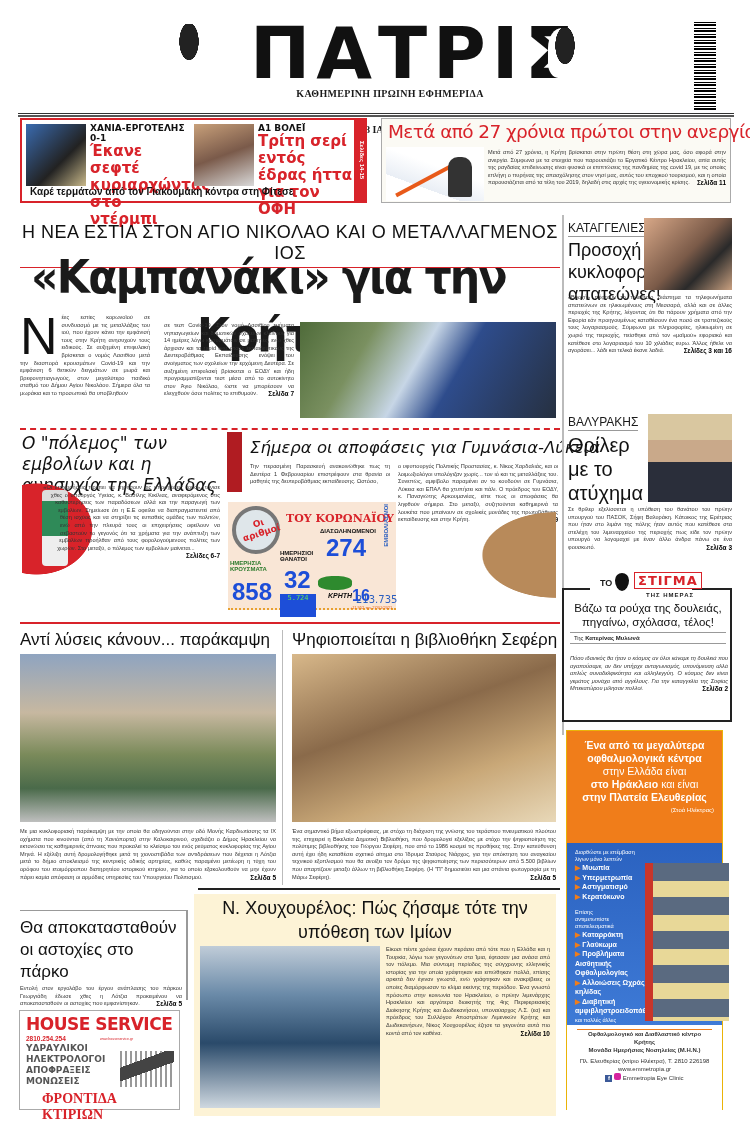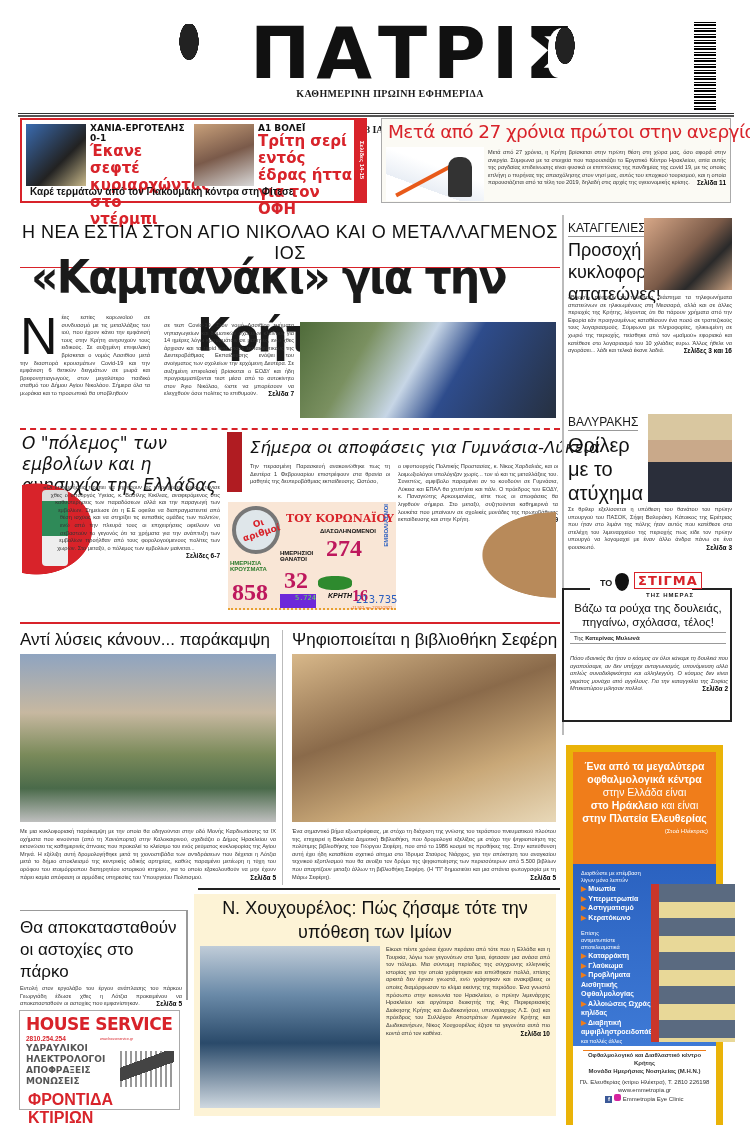--- a/index.html
+++ b/index.html
@@ -23,23 +23,23 @@
   .sp-foot{left:8px;bottom:4px;font-weight:bold;font-size:10px;color:#111}
   .img{background:#888;overflow:hidden}
   
   .unemp{left:381px;top:120px;width:350px;height:85px;border:1px solid #aaa;background:#fbfaf4}
   
   .kicker-main{left:20px;top:222px;width:540px;text-align:center;font-size:18px;letter-spacing:.5px;color:#111;border-bottom:1px solid #d8232a;padding-bottom:3px}
   .headline-main{left:15px;top:248px;width:545px;text-align:center;font-family:"DejaVu Sans",sans-serif;font-weight:bold;font-size:46px;line-height:58px;letter-spacing:-2px;transform:scaleX(.93);transform-origin:left}
   .dashed{border-top:2px dashed #d8232a}
   .section-h{font-family:"DejaVu Sans",sans-serif;font-style:italic;font-size:17px;line-height:21px;color:#111}
   .right-col-border{left:562px;border-left:2px solid #bbb}
-  .bignum{font-family:Liberation Serif, serif;font-size:24px;font-weight:bold;color:#be185d;line-height:24px}
+  .bignum{font-family:Liberation Sans, sans-serif;font-size:24px;font-weight:bold;color:#1d4ed8;line-height:24px}
   .inf-label{font-size:7px;font-weight:bold;color:#111}
-  .ad-eye{left:566px;top:745px;width:157px;height:380px;border:7px solid #eab308}
+  .ad-eye{left:566px;top:730px;width:157px;height:380px;border:1px solid #eab308}
   .eye-orange{background:#f07d1a;height:112px;padding:8px 8px;color:#fff;text-align:center;font-size:10.5px;line-height:13px}
   .eye-blue{background:linear-gradient(#2b62c0,#3e7ad6);height:182px;position:relative;color:#fff;font-size:7px;line-height:9.5px;padding:6px 8px}
   .eye-blue .b{font-weight:bold;color:#fff}
   .eye-white{background:#fff;height:86px;text-align:center;font-size:6px;line-height:8px;padding-top:4px;color:#333}
   .house{left:19px;top:1010px;width:161px;height:100px;border:1px solid #aaa;background:#fff}
 </style>
 </head>
 <body>
 
 <div class="abs face" style="left:172px;top:24px"></div>
@@ -119,21 +119,21 @@
 <div class="abs" style="left:228px;top:502px;width:168px;height:108px;background:#f9e6d6;border-bottom:2px dotted #e8a030">
   <div class="abs" style="left:4px;top:4px;width:48px;height:48px;border-radius:50%;border:4px solid #777;background:#dfe6ea"></div>
   <div class="abs" style="left:12px;top:16px;font-family:'DejaVu Sans',sans-serif;font-weight:bold;font-size:9px;color:#d8232a;transform:rotate(-18deg);width:40px;text-align:center">Οι αριθμοί</div>
   <div class="abs" style="left:58px;top:10px;font-family:'DejaVu Serif',serif;font-weight:bold;font-size:11px;color:#d8232a">ΤΟΥ ΚΟΡΩΝΑΪΟΥ</div>
   <div class="abs inf-label" style="left:92px;top:26px;font-size:6px">ΔΙΑΣΩΛΗΝΩΜΕΝΟΙ</div>
   <div class="abs bignum" style="left:98px;top:34px">274</div>
   <div class="abs inf-label" style="left:2px;top:58px;width:40px;font-size:6px;color:#2b7a2b">ΗΜΕΡΗΣΙΑ ΚΡΟΥΣΜΑΤΑ</div>
   <div class="abs bignum" style="left:4px;top:78px">858</div>
   <div class="abs inf-label" style="left:52px;top:48px;width:40px;font-size:6px">ΗΜΕΡΗΣΙΟΙ ΘΑΝΑΤΟΙ</div>
   <div class="abs bignum" style="left:56px;top:66px">32</div>
-  <div class="abs" style="left:52px;top:92px;width:36px;height:14px;background:#6d28d9;color:#5fe05f;font-family:'DejaVu Sans Mono',monospace;font-size:7px;text-align:right">5.724</div>
+  <div class="abs" style="left:52px;top:92px;width:36px;height:23px;background:#1d4ed8;color:#5fe05f;font-family:'DejaVu Sans Mono',monospace;font-size:7px;text-align:center">5.724</div>
   <div class="abs" style="left:90px;top:74px;width:34px;height:14px;background:#2e8a2e;border-radius:40%"></div>
   <div class="abs inf-label" style="left:100px;top:90px;font-style:italic">ΚΡΗΤΗ</div>
   <div class="abs bignum" style="left:124px;top:82px;font-size:16px">16</div>
   <div class="abs" style="left:155px;top:2px;width:10px;font-size:6px;font-weight:bold;color:#2b5fc0;writing-mode:vertical-rl;transform:rotate(180deg)">ΕΜΒΟΛΙΑΣΜΟΙ</div>
   <div class="abs" style="left:128px;top:92px;font-family:'DejaVu Sans',sans-serif;font-size:10px;color:#2b5fc0">213.735</div>
   <div class="abs" style="left:122px;top:103px;font-size:4px;color:#e8641a">+11.952 την 27/01/2021</div>
 </div>
 
 <div class="abs right-col-border" style="top:215px;height:520px"></div>
 
@@ -200,21 +200,21 @@
 <div class="abs house">
   <div class="abs" style="left:6px;top:3px;font-family:'DejaVu Sans',sans-serif;font-weight:bold;font-size:17px;color:#d8232a;letter-spacing:-.5px">HOUSE SERVICE</div>
   <div class="abs" style="left:6px;top:24px;font-weight:bold;font-size:6.5px;color:#d8232a">2810.254.254</div>
   <div class="abs" style="left:80px;top:26px;font-size:3.5px;color:#d8232a">www.houseservice.gr</div>
   <div class="abs" style="left:6px;top:32px;font-family:'DejaVu Sans',sans-serif;font-weight:bold;font-size:9px;line-height:11px;color:#555">
     <div>ΥΔΡΑΥΛΙΚΟΙ</div>
     <div>ΗΛΕΚΤΡΟΛΟΓΟΙ</div>
     <div>ΑΠΟΦΡΑΞΕΙΣ</div>
     <div>ΜΟΝΩΣΕΙΣ</div>
   </div>
-  <div class="abs" style="left:8px;top:80px;font-family:Liberation Sans, sans-serif;font-weight:bold;font-size:16px;color:#d8232a">ΦΡΟΝΤΙΔΑ ΚΤΙΡΙΩΝ</div>
+  <div class="abs" style="left:22px;top:80px;font-family:Liberation Serif, serif;font-weight:bold;font-size:14px;color:#d8232a">ΦΡΟΝΤΙΔΑ ΚΤΙΡΙΩΝ</div>
   <div class="abs" style="left:100px;top:40px;width:54px;height:36px;background:linear-gradient(160deg,transparent 30%,#444 30% 55%,transparent 55%),repeating-linear-gradient(90deg,#999 0 2px,#fff 2px 5px)"></div>
 </div>
 
 <div class="abs" style="left:198px;top:888px;width:362px;height:2px;background:#222"></div>
 <div class="abs" style="left:194px;top:894px;width:362px;height:222px;background:#fdf3d6">
   <div class="abs" style="left:0;top:2px;width:362px;text-align:center;font-size:18px;line-height:24px;color:#111">Ν. Χουχουρέλος: Πώς ζήσαμε τότε την υπόθεση των Ιμίων</div>
   <div class="abs img" style="left:6px;top:52px;width:180px;height:162px;background:linear-gradient(180deg,#c0ccd8 0%,#6a8aa8 30%,#2a4a6a 60%,#cfd8e0 100%)"></div>
   <div class="abs txt" style="left:192px;top:52px;width:164px">
     <span>Είκοσι πέντε χρόνια έχουν περάσει από τότε που η Ελλάδα και η Τουρκία, λόγω των γεγονότων στα Ίμια, έφτασαν μια ανάσα από τον πόλεμο. Μια σύντομη περίοδος της σύγχρονης ελληνικής ιστορίας για την οποία γράφτηκαν και ειπώθηκαν πολλά, επίσης αρκετά δεν έγιναν γνωστά, ενώ γράφτηκαν και ανακρίβειες οι οποίες διαμόρφωσαν το κλίμα εκείνης της περιόδου. Ένα γνωστό πρόσωπο στην κοινωνία του Ηρακλείου, ο πρώην λιμενάρχης Ηρακλείου και αργότερα διοικητής της 4ης Περιφερειακής Διοίκησης Κρήτης και Δωδεκανήσου, υποναύαρχος Λ.Σ. (εα) και πρόεδρος του Συλλόγου Αποστράτων Λιμενικών Κρήτης και Δωδεκανήσων, Νίκος Χουχουρέλος έζησε τα γεγονότα αυτά πιο κοντά από τον καθένα.</span>
     <span class="page-ref">Σελίδα 10</span>

